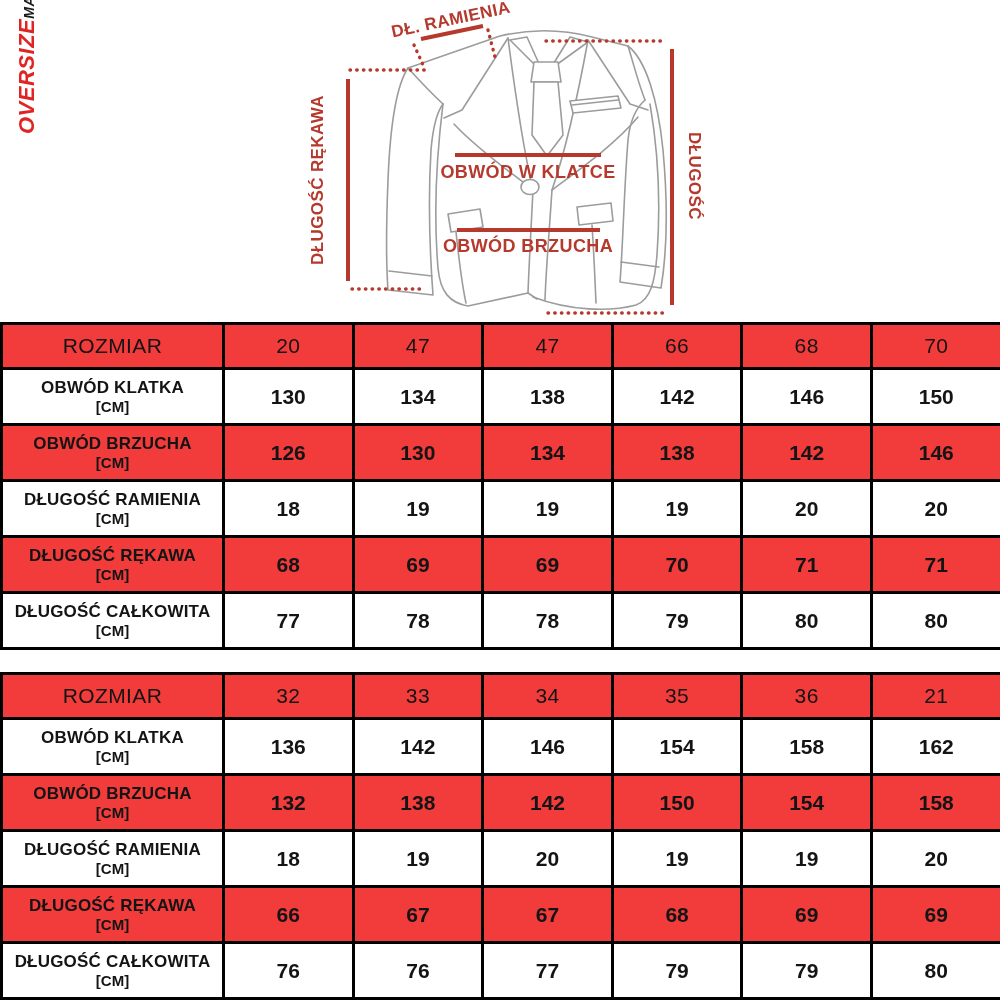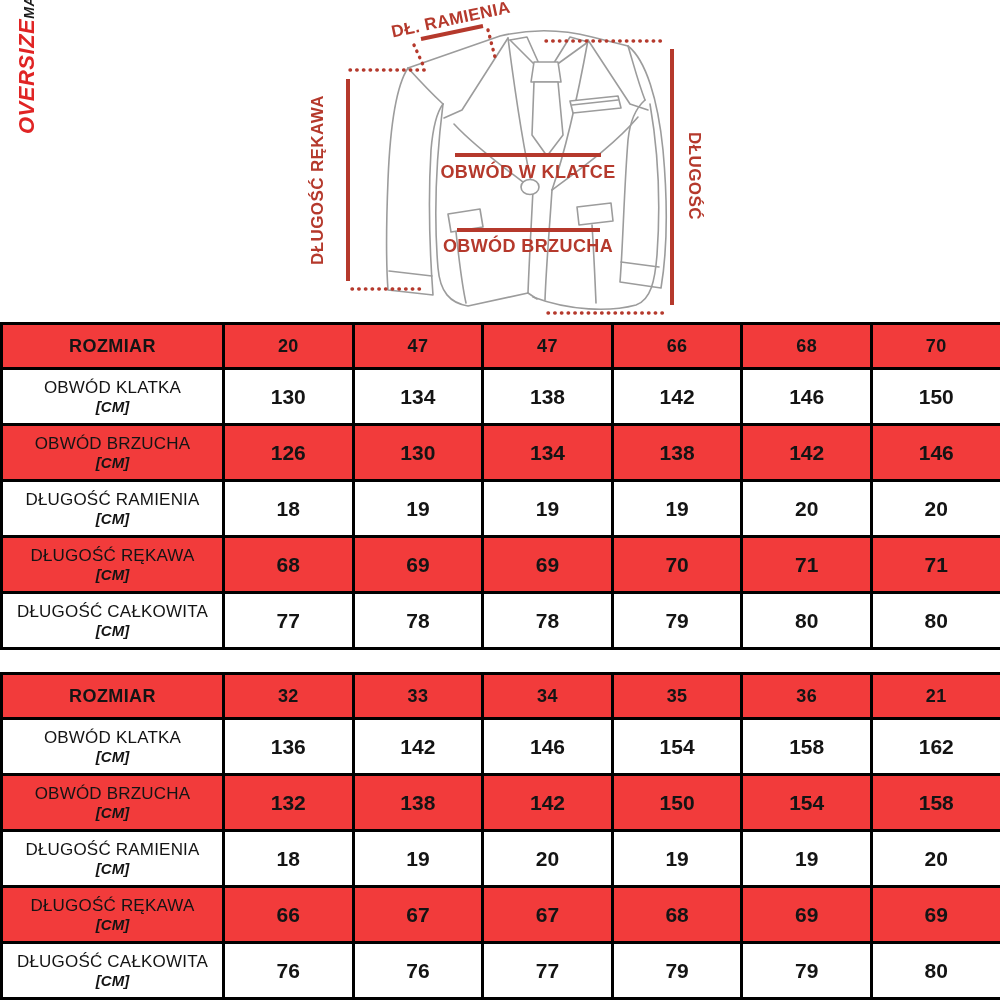--- a/index.html
+++ b/index.html
@@ -25,25 +25,25 @@
   .ann-md{font-size:17px;}
   
   table.size-table{
     position:absolute;left:0;width:1000px;border-collapse:collapse;table-layout:fixed;
     border:3px solid #000;
   }
   .size-table td{
     border:3px solid #000;text-align:center;vertical-align:middle;
     font-weight:bold;color:#141414;background:#fff;padding:0;
   }
-  .size-table tr.hdr td{height:42px;background:#f23b3b;font-size:18px;font-weight:700;letter-spacing:.4px;}
+  .size-table tr.hdr td{height:42px;background:#f23b3b;font-size:21px;font-weight:400;letter-spacing:.4px;}
   .size-table tr.data td{height:53px;font-size:21px;}
   .size-table tr.red td{background:#f23b3b;}
-  .size-table .rl{font-size:17px;font-weight:400;letter-spacing:.2px;line-height:1.25;}
-  .size-table .ru{font-size:15px;font-weight:800;line-height:1.2;font-style:italic;}
+  .size-table .rl{font-size:17px;font-weight:700;letter-spacing:.2px;line-height:1.25;}
+  .size-table .ru{font-size:15px;font-weight:800;line-height:1.2;}
   col.c-label{width:222px;}
   col.c-size{width:129.6px;}
 </style>
 </head>
 <body>
 
 <div class="logo">
   <span class="p1">OVERSIZE</span><span class="p2">MAN.PL</span>
 </div>
 

